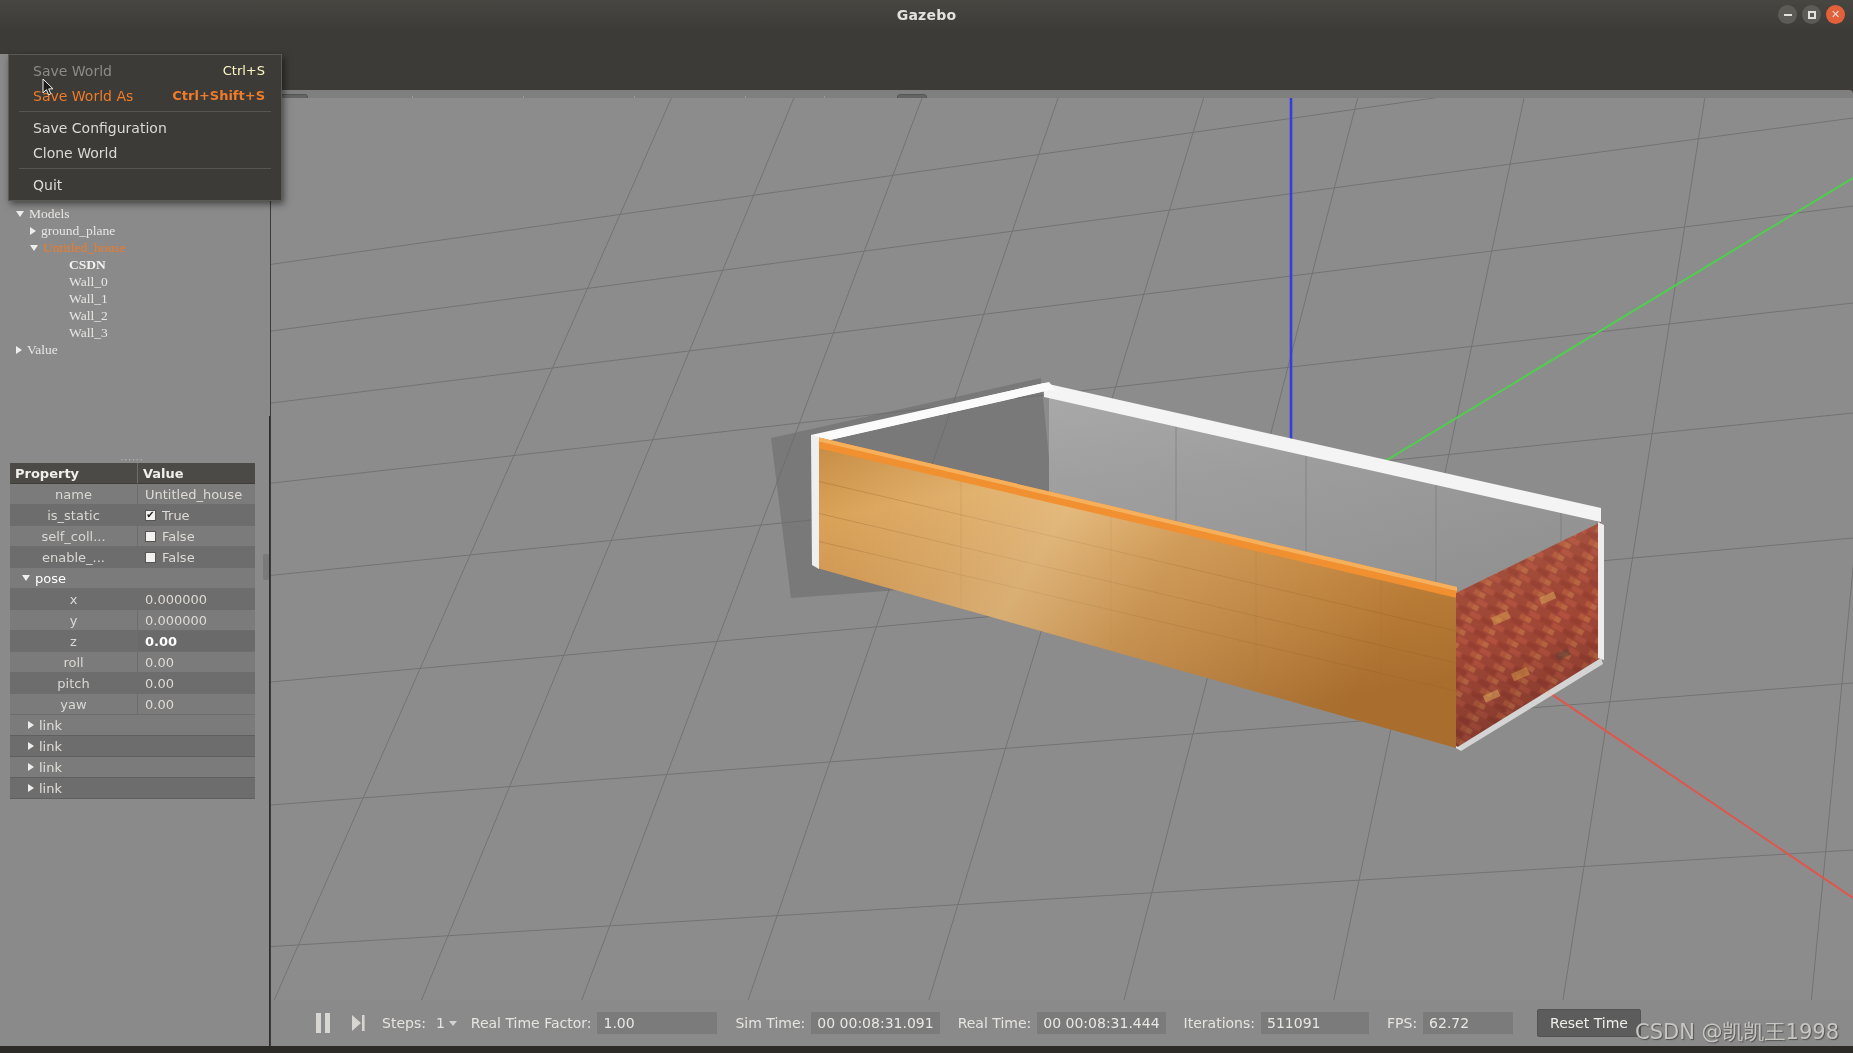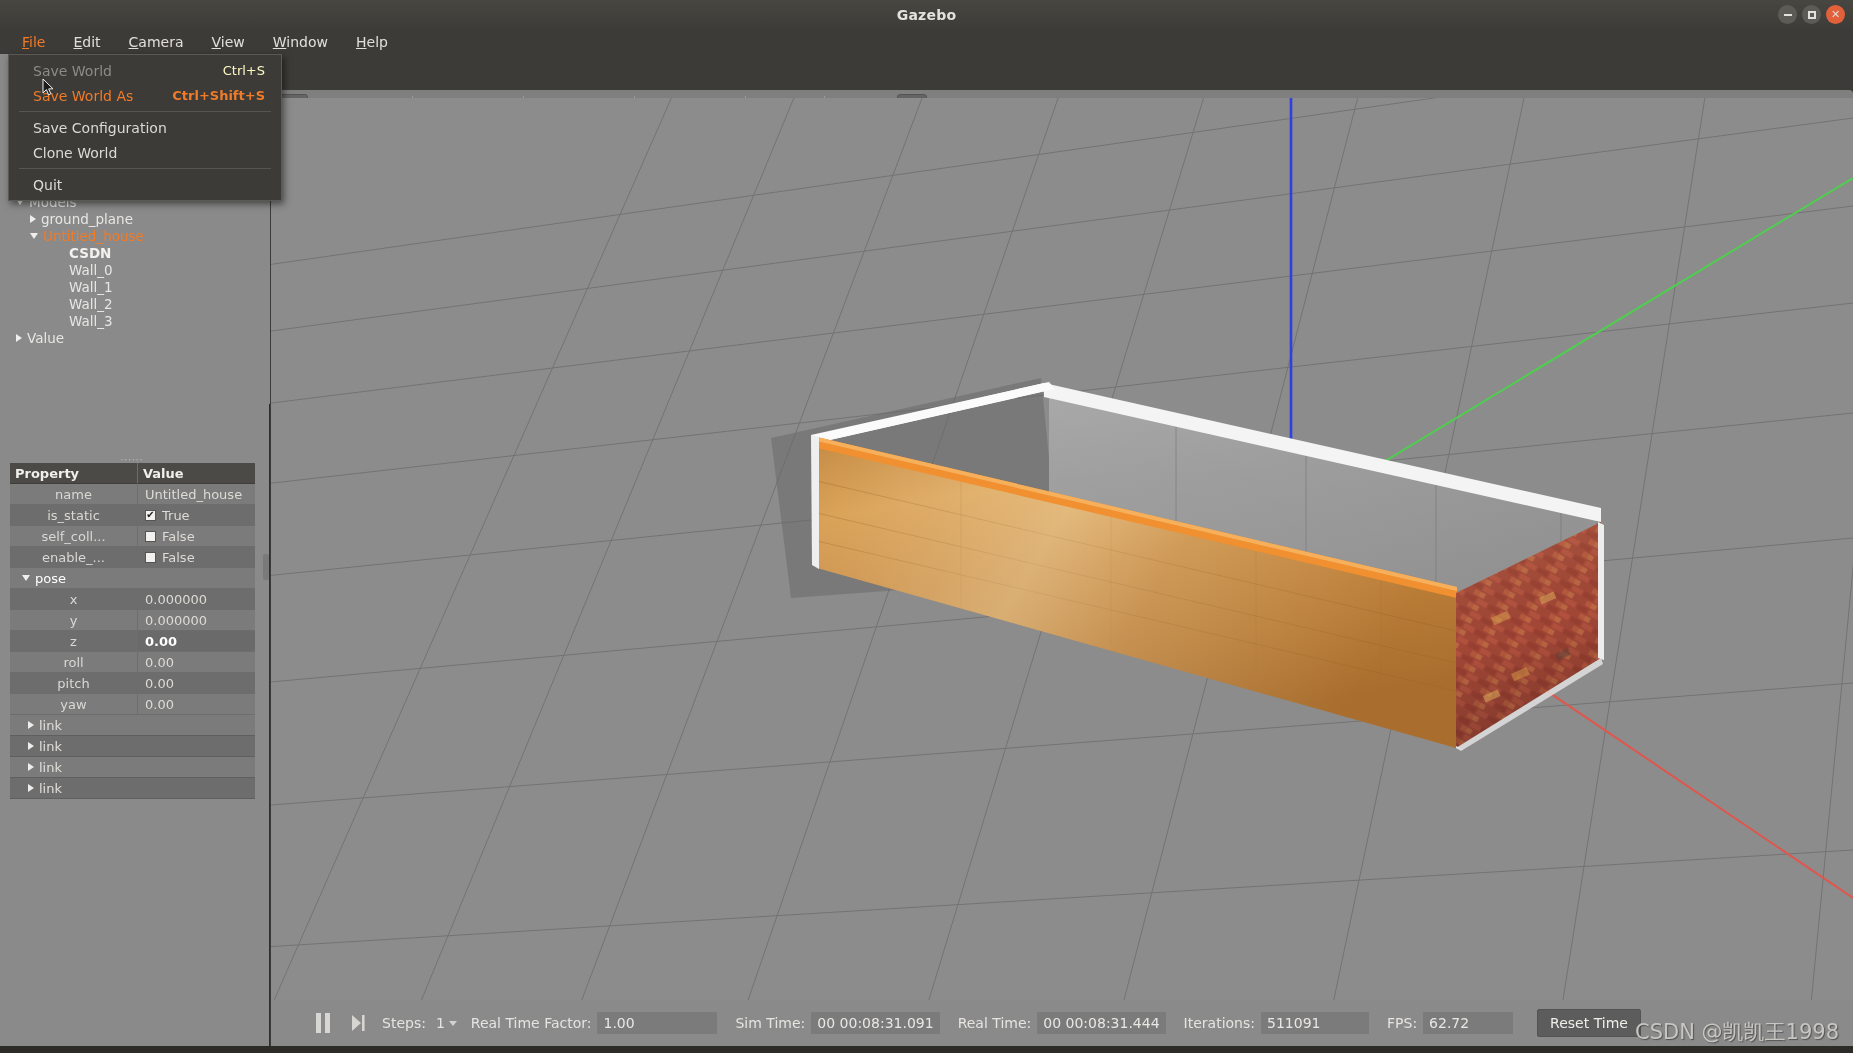--- a/index.html
+++ b/index.html
@@ -62,22 +62,22 @@
   .cursor-arrow {
     position: absolute; left: 42px; top: 78px; width: 14px; height: 20px; z-index: 60;
   }
 
   
   .leftpanel {
     position: absolute; left: 0; top: 54px; width: 270px; height: 999px;
     background: #8a8a8a; border-right: 1px solid #2e2e2e;
   }
   .treewrap {
-    position: absolute; left: 8px; top: 0px; width: 262px; height: 350px;
-    background: #8a8a8a; overflow: hidden; padding-top: 0;
+    position: absolute; left: 8px; top: 12px; width: 262px; height: 350px;
+    background: #8a8a8a; overflow: hidden; padding-top: 0; font-family: Liberation Serif, serif;
   }
   .trow {
     display: flex; align-items: center; height: 17px; font-size: 13.5px;
     color: #e7e6e4; white-space: nowrap;
   }
   .trow .tw { color: #f07b29; }
   .trow.bold { font-weight: bold; color: #f2f1ef; }
   .tri { width: 0; height: 0; display: inline-block; margin-right: 5px; }
   .tri.right { border-left: 6px solid #efeeec; border-top: 4.5px solid transparent; border-bottom: 4.5px solid transparent; }
   .tri.down { border-top: 6px solid #efeeec; border-left: 4.5px solid transparent; border-right: 4.5px solid transparent; }
@@ -208,28 +208,20 @@
       <span class="winbtn">
           <i class="bar"></i>
         </span>
       <span class="winbtn">
           <i class="sq"></i>
         </span>
       <span class="winbtn close">✕</span>
     </div>
   </div>
 
-  <div class="menubar">
-    <span class="menuitem active"><u>F</u><span>ile</span></span>
-    <span class="menuitem"><u>E</u>dit</span>
-    <span class="menuitem"><u>C</u>amera</span>
-    <span class="menuitem"><u>V</u>iew</span>
-    <span class="menuitem"><u>W</u>indow</span>
-    <span class="menuitem"><u>H</u>elp</span>
-  </div>
 
   <div class="leftpanel">
 
     <div class="treewrap">
       <div style="height:122px"></div>
       <div id="tree-rows">
           <div class="trow" style="padding-left: 22px;">
             <span class="tri none"></span>
             <span>Wind</span>
           </div>

